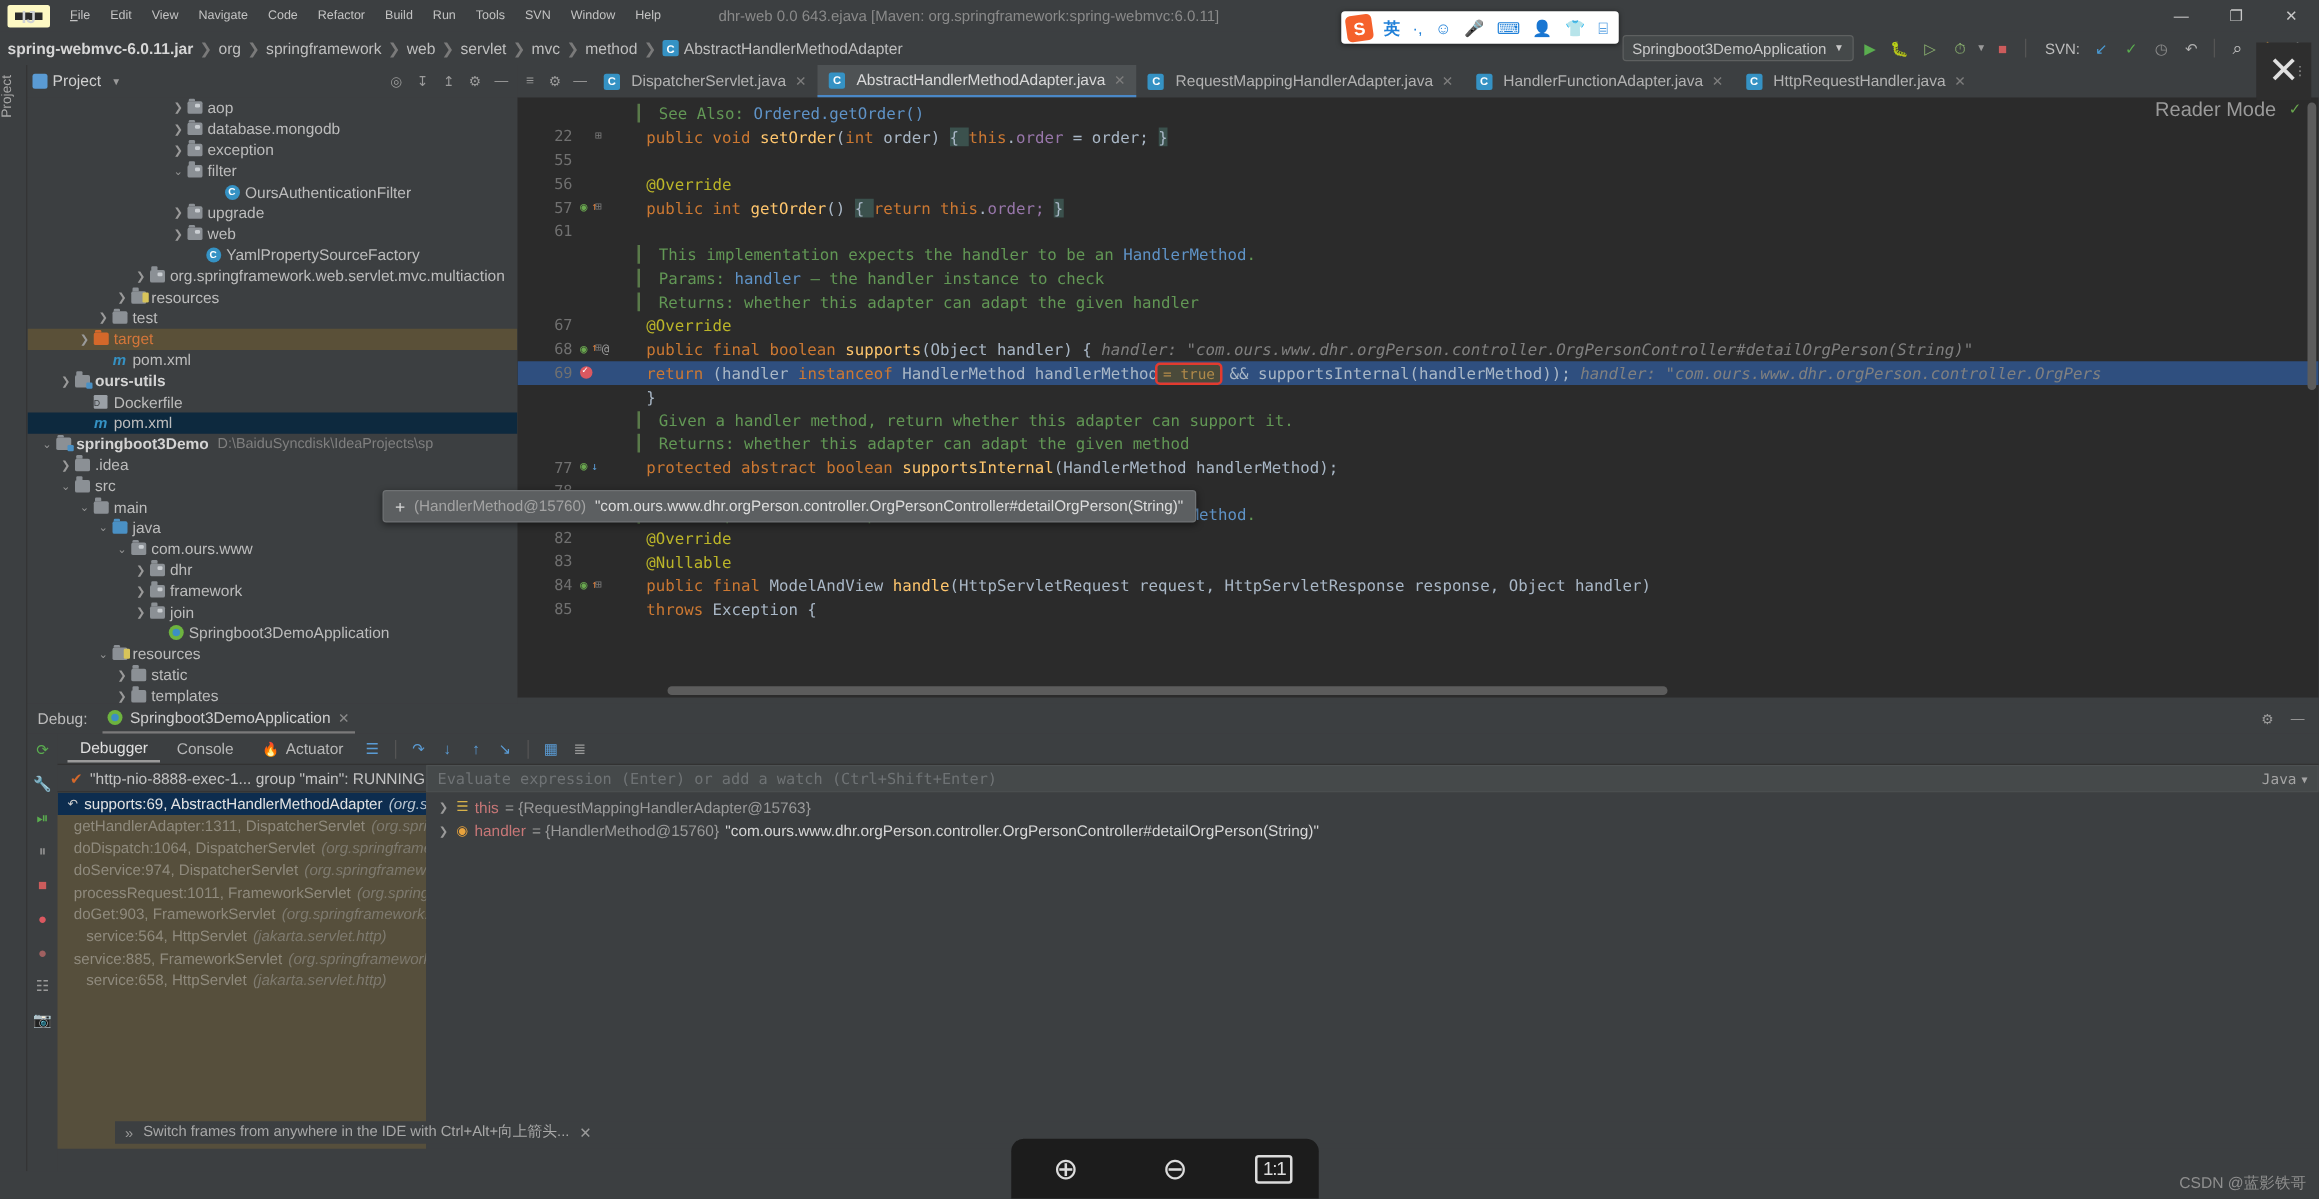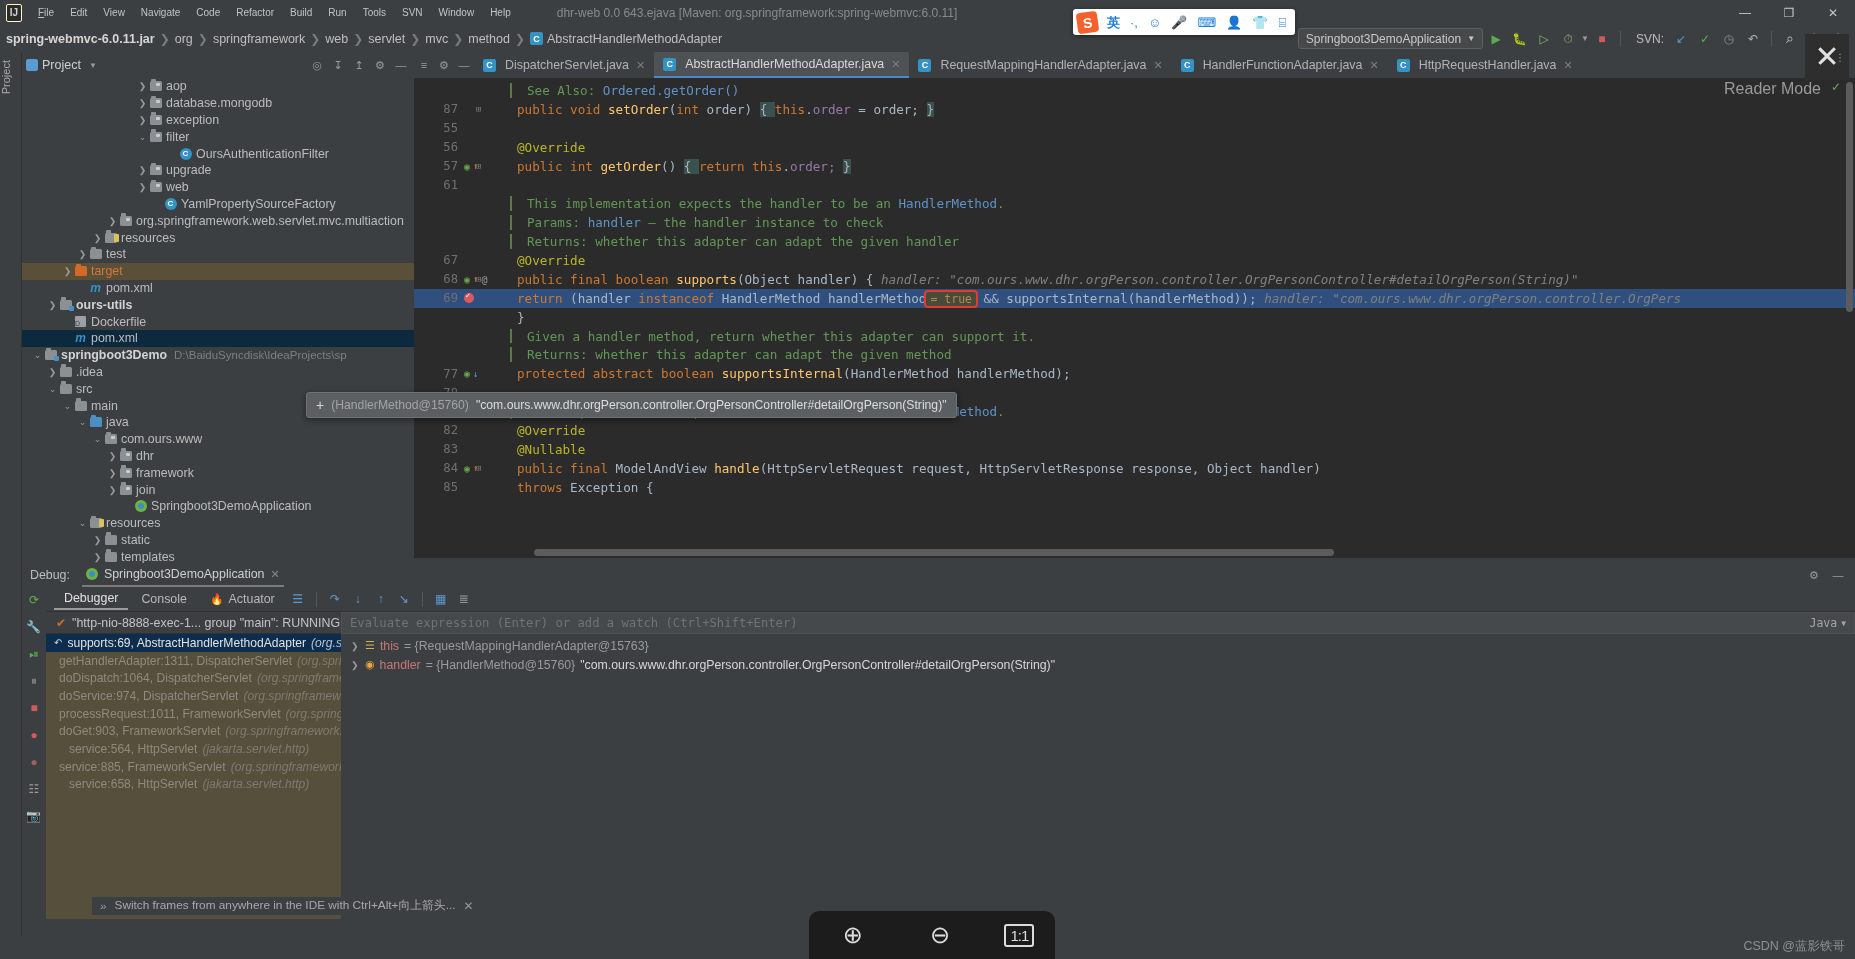--- a/index.html
+++ b/index.html
@@ -12,23 +12,23 @@
     overflow: hidden;
   }
   .app { position: relative; width: 1855px; height: 959px; }
 
   
   .menubar {
     position: absolute; left: 0; top: 0; width: 1855px; height: 25px;
     background: #3c3f41; display: flex; align-items: center;
   }
   .ij-logo {
-    width: 16px; height: 18px; margin-left: 6px; margin-right: 8px;
-    border: 1px solid #fef9c3; background: #2b2b2b;
-    color: #cfd2d4; font-size: 10px; font-weight: bold;
+    width: 34px; height: 18px; margin-left: 6px; margin-right: 8px;
+    border: 6px solid #fef9c3; background: #2b2b2b;
+    color: #cfd2d4; font-size: 14px; font-weight: bold;
     display: flex; align-items: center; justify-content: center;
     border-radius: 2px;
   }
   .menu-item {
     padding: 3px 8px; color: #c3c3c3; font-size: 10px; cursor: default;
   }
   .menu-item .mn { text-decoration: underline; }
   .title-faint {
     margin-left: 38px; color: #8a8a8a; font-size: 12px;
     white-space: nowrap; overflow: hidden;
@@ -695,21 +695,21 @@
       </div>
   </div>
 
   <div class="editor">
     <div id="code" style="position:relative;padding-top:3px">
         <div class="code-line">
           <span class="doc-bar"></span>
           <span class="code-txt" style="left:113px"><span class="k-doc">See Also: </span><span class="k-doclink">Ordered.getOrder()</span></span>
         </div>
         <div class="code-line">
-          <span class="gutter-num">87</span>
+          <span class="gutter-num">22</span>
           <span class="fold" style="left:62px">⊞</span>
           <span class="code-txt" style="left:103px"><span class="k-kw">public void </span><span class="k-fn">setOrder</span><span class="k-txt">(</span><span class="k-kw">int </span><span class="k-txt">order) </span><span class="brace-hl k-txt">{ </span><span class="k-kw">this</span><span class="k-txt">.</span><span class="k-fld">order </span><span class="k-txt">= order; </span><span class="brace-hl k-txt">}</span></span>
         </div>
         <div class="code-line">
           <span class="gutter-num">55</span>
           <span class="code-txt" style="left:103px"></span>
         </div>
         <div class="code-line">
           <span class="gutter-num">56</span>
           <span class="code-txt" style="left:103px"><span class="k-ann">@Override</span></span>

